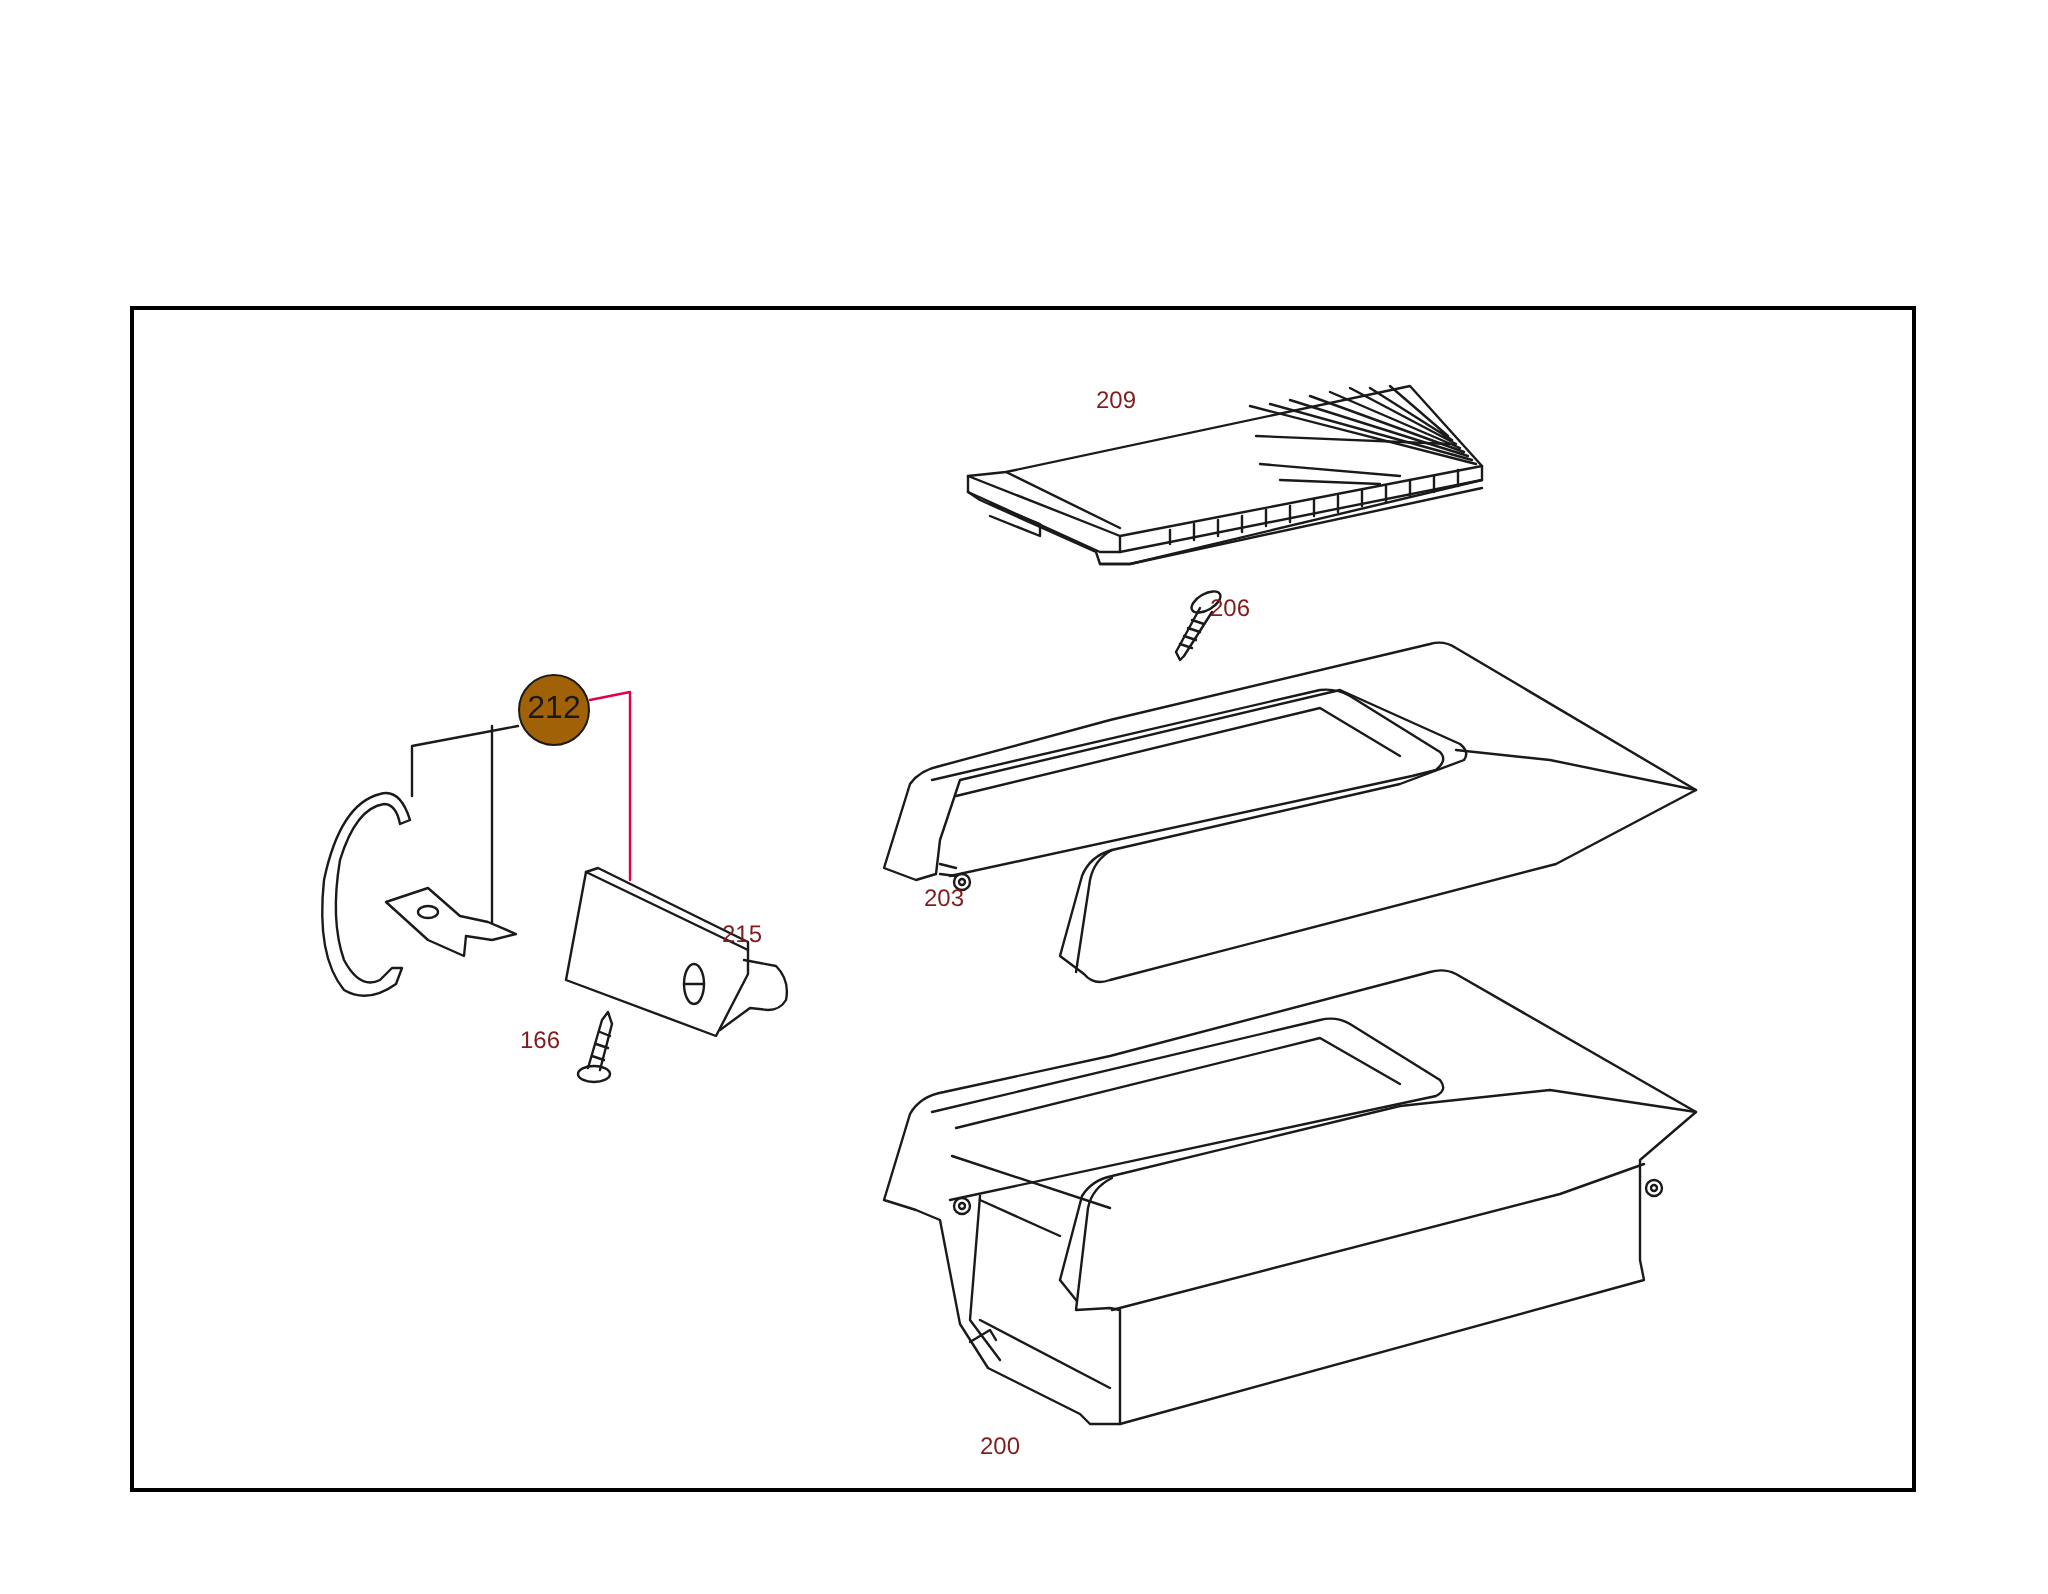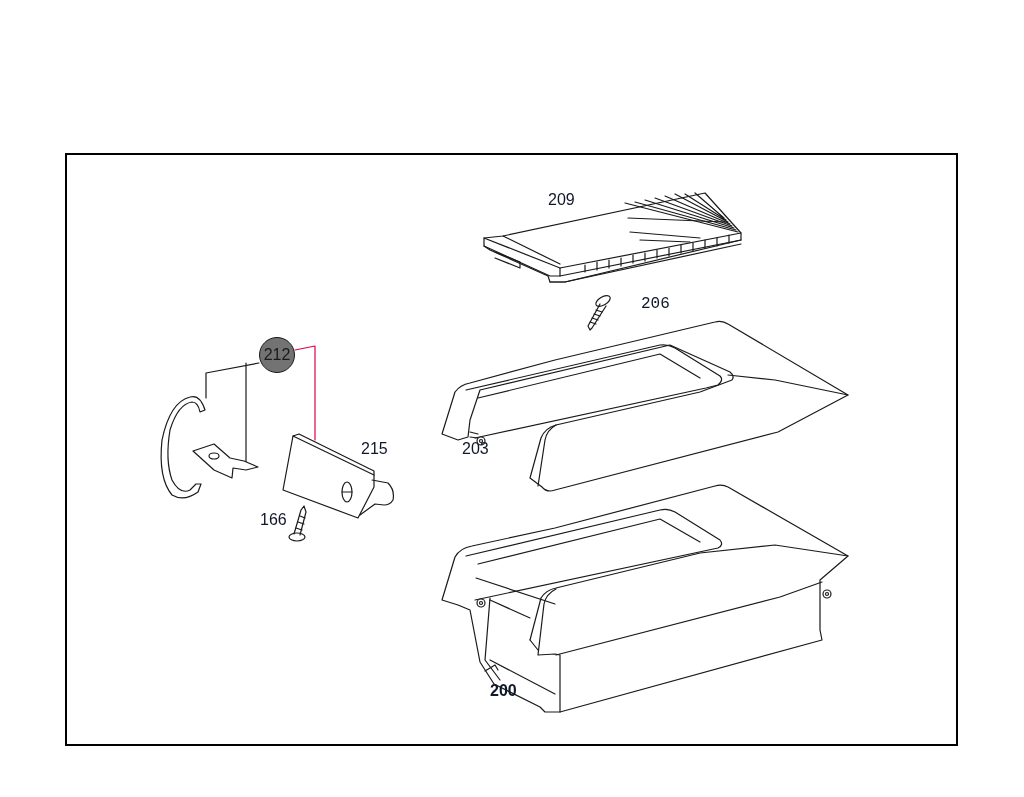--- a/index.html
+++ b/index.html
@@ -1,20 +1,20 @@
 <!DOCTYPE html>
 <html><head>
   <meta charset="utf-8">
   <style>
     html, body { margin:0; padding:0; background:#ffffff; }
     body { width:1024px; height:797px; position:relative; overflow:hidden; font-family:"Liberation Sans", sans-serif; }
     .frame { position:absolute; left:65px; top:153px; width:893px; height:593px; border:2px solid #000; box-sizing:border-box; }
     svg.diagram { position:absolute; left:0; top:0; width:1024px; height:797px; }
-    .lbl { position:absolute; font-size:16px; color:#0f172a; line-height:16px; }
-    .circ { position:absolute; left:259px; top:337px; width:36px; height:36px; border:1.5px solid #1a1a1a; border-radius:50%; box-sizing:border-box; display:flex; align-items:center; justify-content:center; font-size:16px; color:#1a1a1a; background:#737373; }
+    .lbl { position:absolute; font-size:12px; color:#7f1d1d; line-height:16px; }
+    .circ { position:absolute; left:259px; top:337px; width:36px; height:36px; border:1.5px solid #1a1a1a; border-radius:50%; box-sizing:border-box; display:flex; align-items:center; justify-content:center; font-size:16px; color:#1a1a1a; background:#a16207; }
   </style>
 </head>
 <body>
 
 <div class="frame"></div>
 
 <svg class="diagram" viewBox="0 0 1024 797" fill="none" stroke="#1a1a1a" stroke-width="1.2" stroke-linejoin="round" stroke-linecap="round">
 
   <g>
     <path d="M484 238 L503 236 L705 193 L741 233 L741 240 L565 282 L550 282 L548 276 L490 250 L484 246 Z" fill="#fff"></path>
@@ -87,18 +87,18 @@
   </g>
 
   <g>
     <ellipse cx="297" cy="537" rx="8" ry="4" fill="#fff"></ellipse>
     <path d="M294 534 L301 510 M300 535 L306 512 M301 510 L304 506 L306 512"></path>
     <path d="M296 528 L302 530 M298 522 L304 524 M300 516 L305 518"></path>
   </g>
 </svg>
 
 <div class="lbl" style="left:548px;top:192px;">209</div>
-<div class="lbl" style="left:641px;top:296px;font-family:Liberation Mono, monospace;">206</div>
+<div class="lbl" style="left:605px;top:296px;">206</div>
 <div class="circ">212</div>
-<div class="lbl" style="left:361px;top:441px;">215</div>
+<div class="lbl" style="left:361px;top:459px;">215</div>
 <div class="lbl" style="left:260px;top:512px;">166</div>
 <div class="lbl" style="left:462px;top:441px;">203</div>
-<div class="lbl" style="left:490px;top:683px;font-weight:bold;">200</div>
+<div class="lbl" style="left:490px;top:715px;">200</div>
 
 </body></html>

